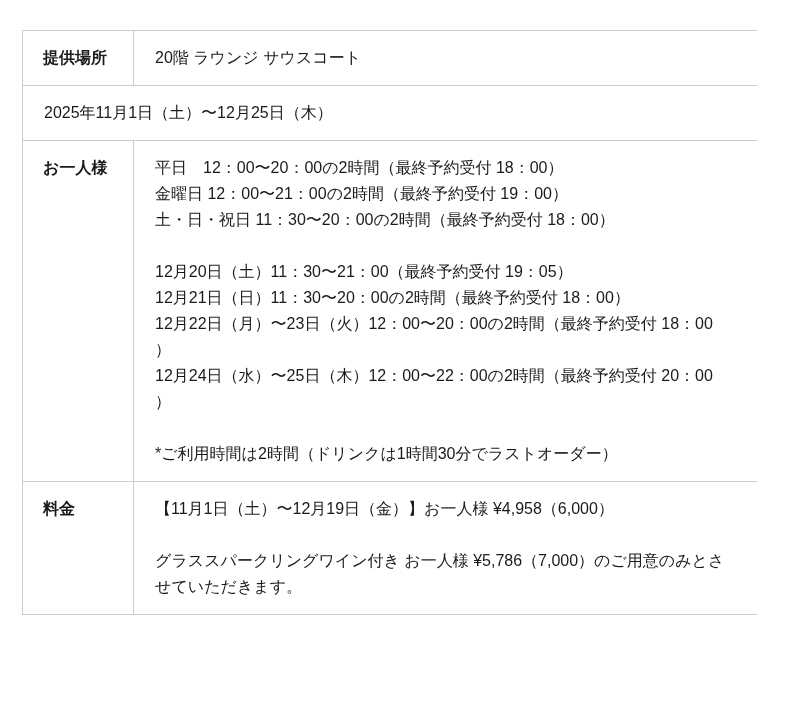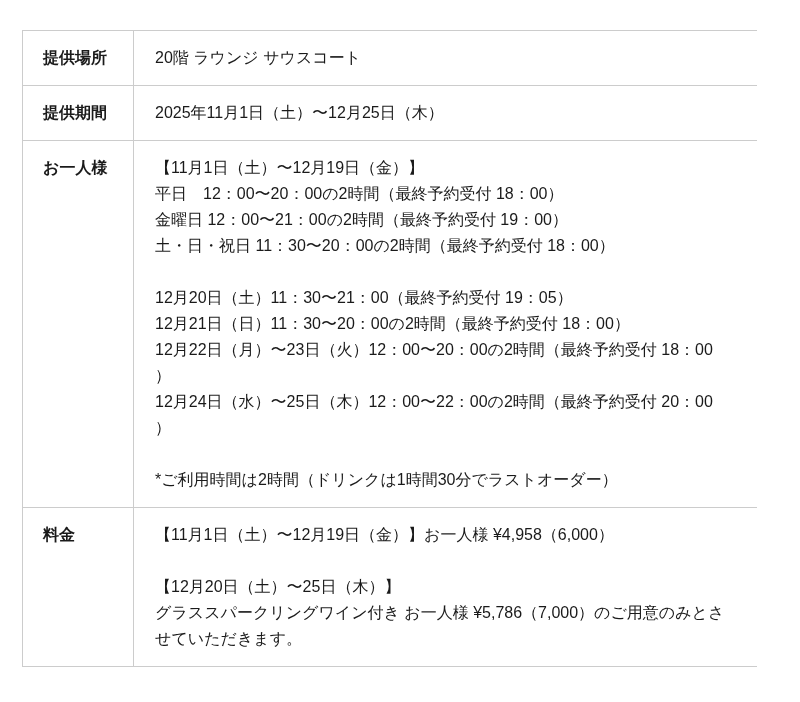--- a/index.html
+++ b/index.html
@@ -63,50 +63,47 @@
   <div class="info-table">
 
     <div class="table-row">
       <div class="header-cell">提供場所</div>
       <div class="content-cell">
         <div class="line">20階 ラウンジ サウスコート</div>
       </div>
     </div>
 
     <div class="table-row">
-      <div class="header-cell">提供期間</div>
       <div class="content-cell">
         <div class="line">2025年11月1日（土）〜12月25日（木）</div>
       </div>
     </div>
 
     <div class="table-row">
       <div class="header-cell">お一人様</div>
       <div class="content-cell">
-        <div class="line">【11月1日（土）〜12月19日（金）】</div>
         <div class="line">平日　12：00〜20：00の2時間（最終予約受付 18：00）</div>
         <div class="line">金曜日 12：00〜21：00の2時間（最終予約受付 19：00）</div>
         <div class="line">土・日・祝日 11：30〜20：00の2時間（最終予約受付 18：00）</div>
         <div class="line"></div>
         <div class="line">12月20日（土）11：30〜21：00（最終予約受付 19：05）</div>
         <div class="line">12月21日（日）11：30〜20：00の2時間（最終予約受付 18：00）</div>
         <div class="line">12月22日（月）〜23日（火）12：00〜20：00の2時間（最終予約受付 18：00</div>
         <div class="line">）</div>
         <div class="line">12月24日（水）〜25日（木）12：00〜22：00の2時間（最終予約受付 20：00</div>
         <div class="line">）</div>
         <div class="line"></div>
         <div class="line">*ご利用時間は2時間（ドリンクは1時間30分でラストオーダー）</div>
       </div>
     </div>
 
     <div class="table-row">
       <div class="header-cell">料金</div>
       <div class="content-cell">
         <div class="line">【11月1日（土）〜12月19日（金）】お一人様 ¥4,958（6,000）</div>
         <div class="line"></div>
-        <div class="line">【12月20日（土）〜25日（木）】</div>
         <div class="line">グラススパークリングワイン付き お一人様 ¥5,786（7,000）のご用意のみとさ</div>
         <div class="line">せていただきます。</div>
       </div>
     </div>
 
   </div>
 </div>
 
 </body></html>

